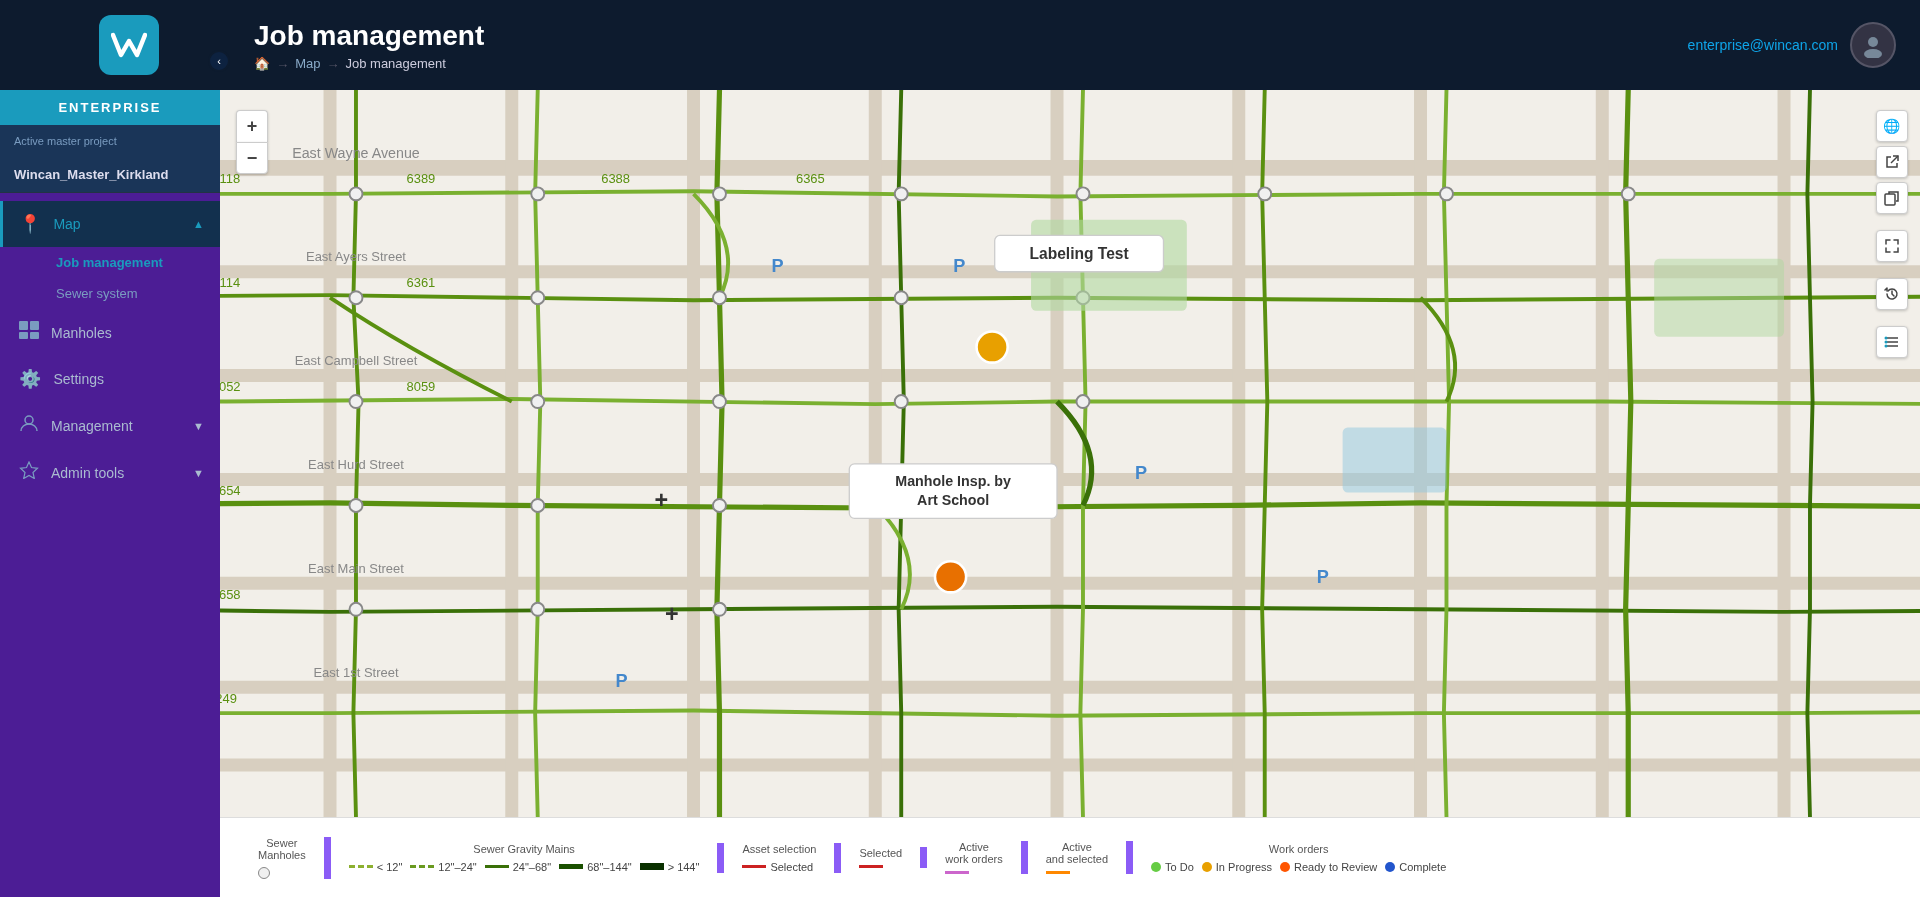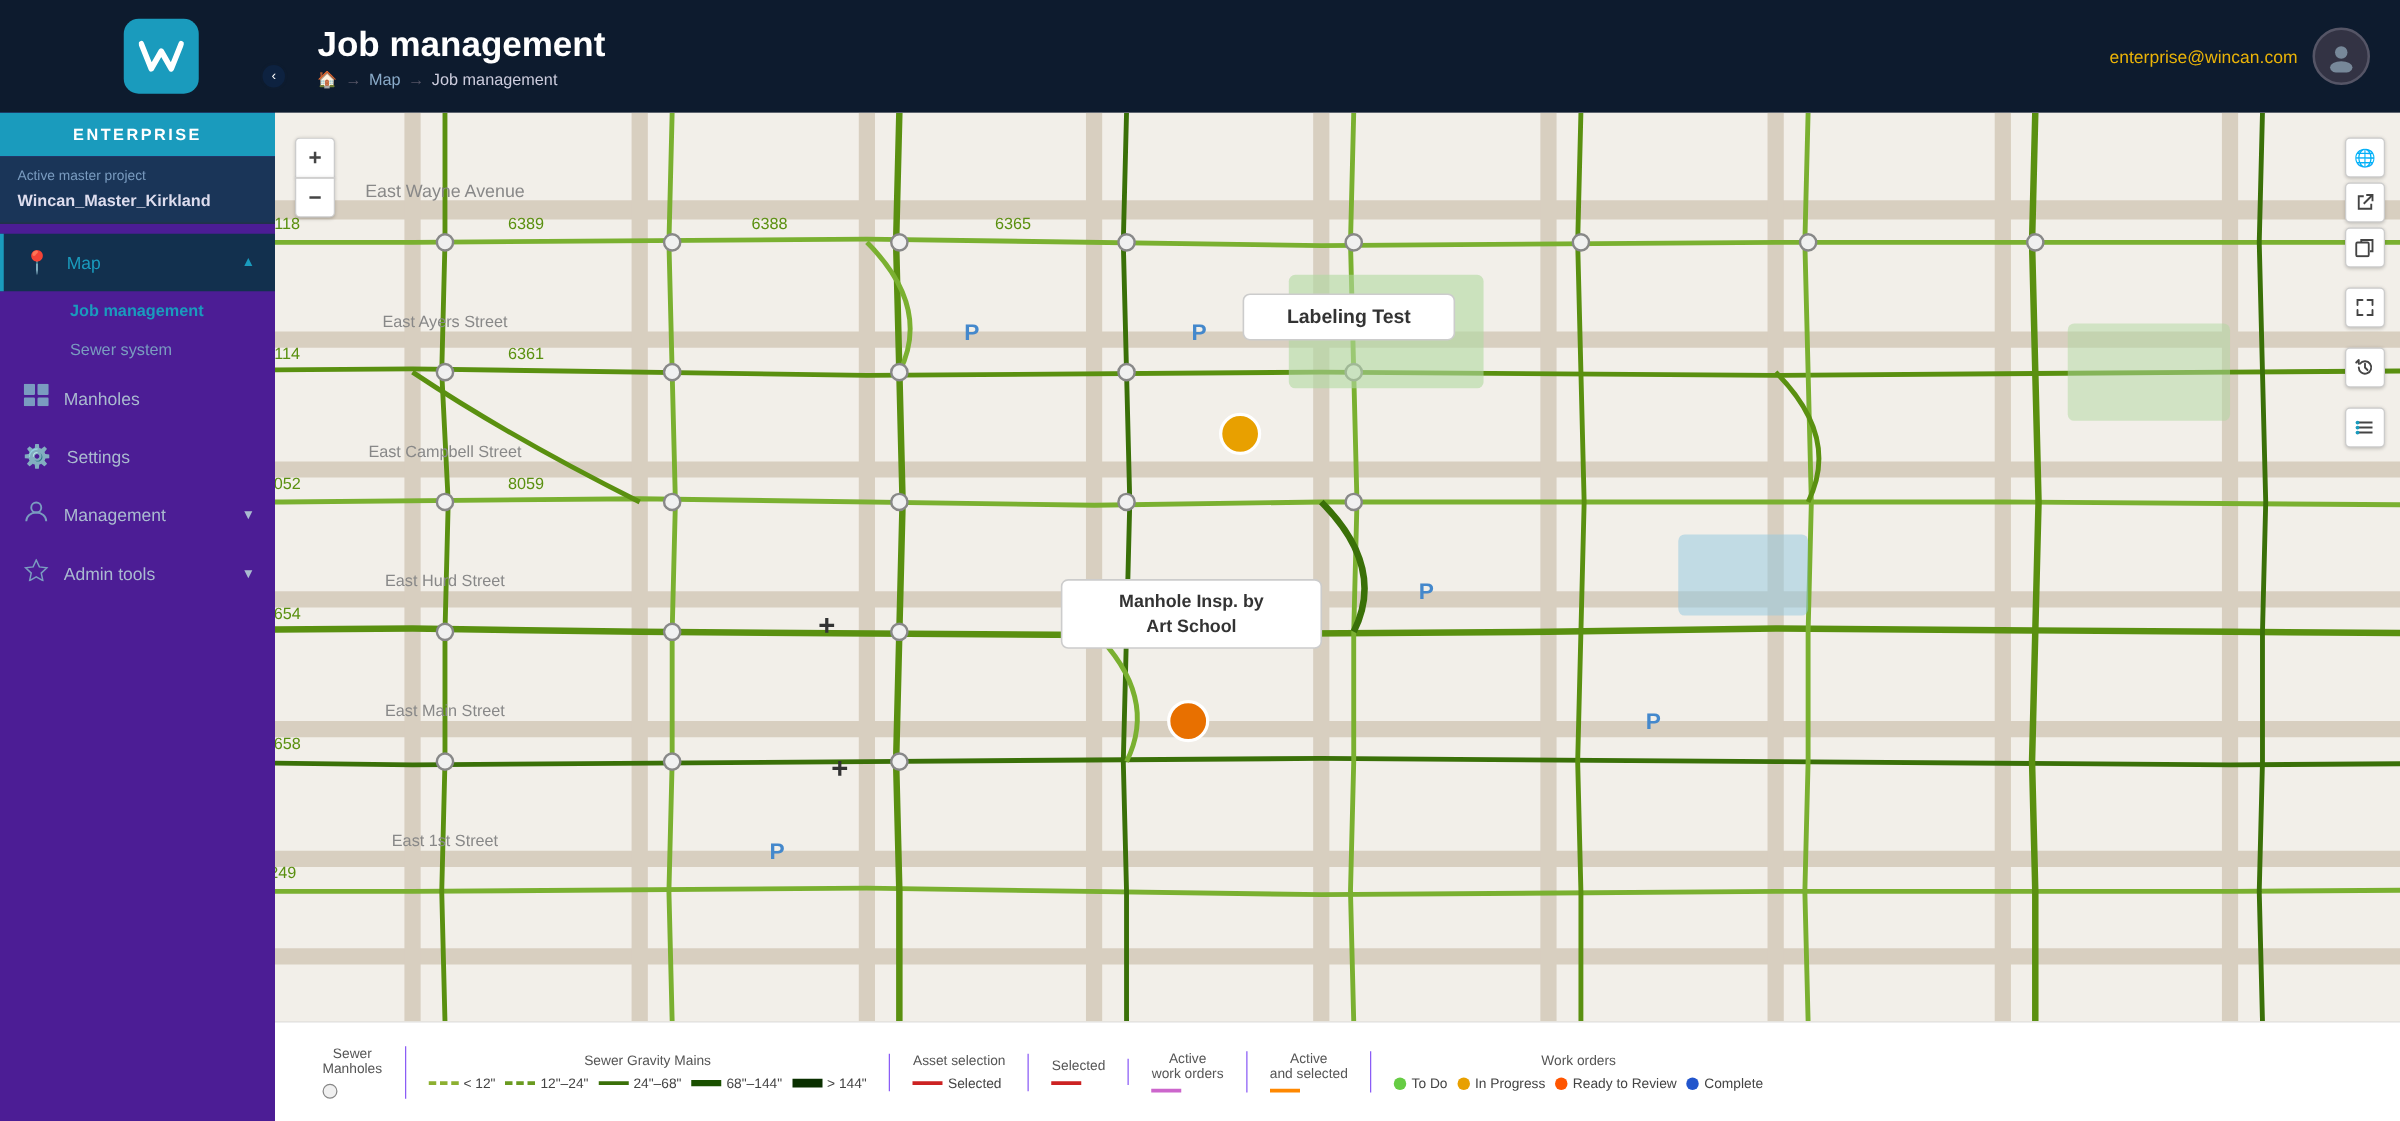--- a/index.html
+++ b/index.html
@@ -49,21 +49,21 @@
       font-size: 13px;
       color: #aab;
     }
     .breadcrumb-sep { color: #556; }
     .breadcrumb-active { color: #ccd; }
     .breadcrumb-link { color: #89aac8; cursor: pointer; }
     .header-user {
       display: flex;
       align-items: center;
       gap: 12px;
-      color: #eab308;
+      color: #0ea5e9;
       font-size: 14px;
     }
     .user-avatar {
       width: 46px;
       height: 46px;
       border-radius: 50%;
       background: #334;
       border: 2px solid #556;
       display: flex;
       align-items: center;
@@ -97,21 +97,21 @@
       letter-spacing: 2px;
     }
     .sidebar-project {
       background: #1a3558;
       padding: 10px 14px;
       border-bottom: 1px solid #234;
     }
     .sidebar-project-label {
       font-size: 11px;
       color: #7a9cc0;
-      margin-bottom: 6px;
+      margin-bottom: 20px;
     }
     .sidebar-project-name {
       font-size: 13px;
       color: #dde;
       font-weight: 600;
     }
     .sidebar-nav {
       flex: 1;
       padding: 8px 0;
     }
@@ -213,21 +213,21 @@
       gap: 0;
       flex-shrink: 0;
       font-size: 12px;
       color: #444;
     }
     .legend-section {
       display: flex;
       flex-direction: column;
       align-items: flex-start;
       padding: 0 18px;
-      border-right: 1px solid #8b5cf6;
+      border-right: 7px solid #8b5cf6;
       min-width: 80px;
     }
     .legend-section:last-child { border-right: none; }
     .legend-title {
       font-size: 11px;
       color: #555;
       margin-bottom: 6px;
       text-align: center;
       width: 100%;
     }

